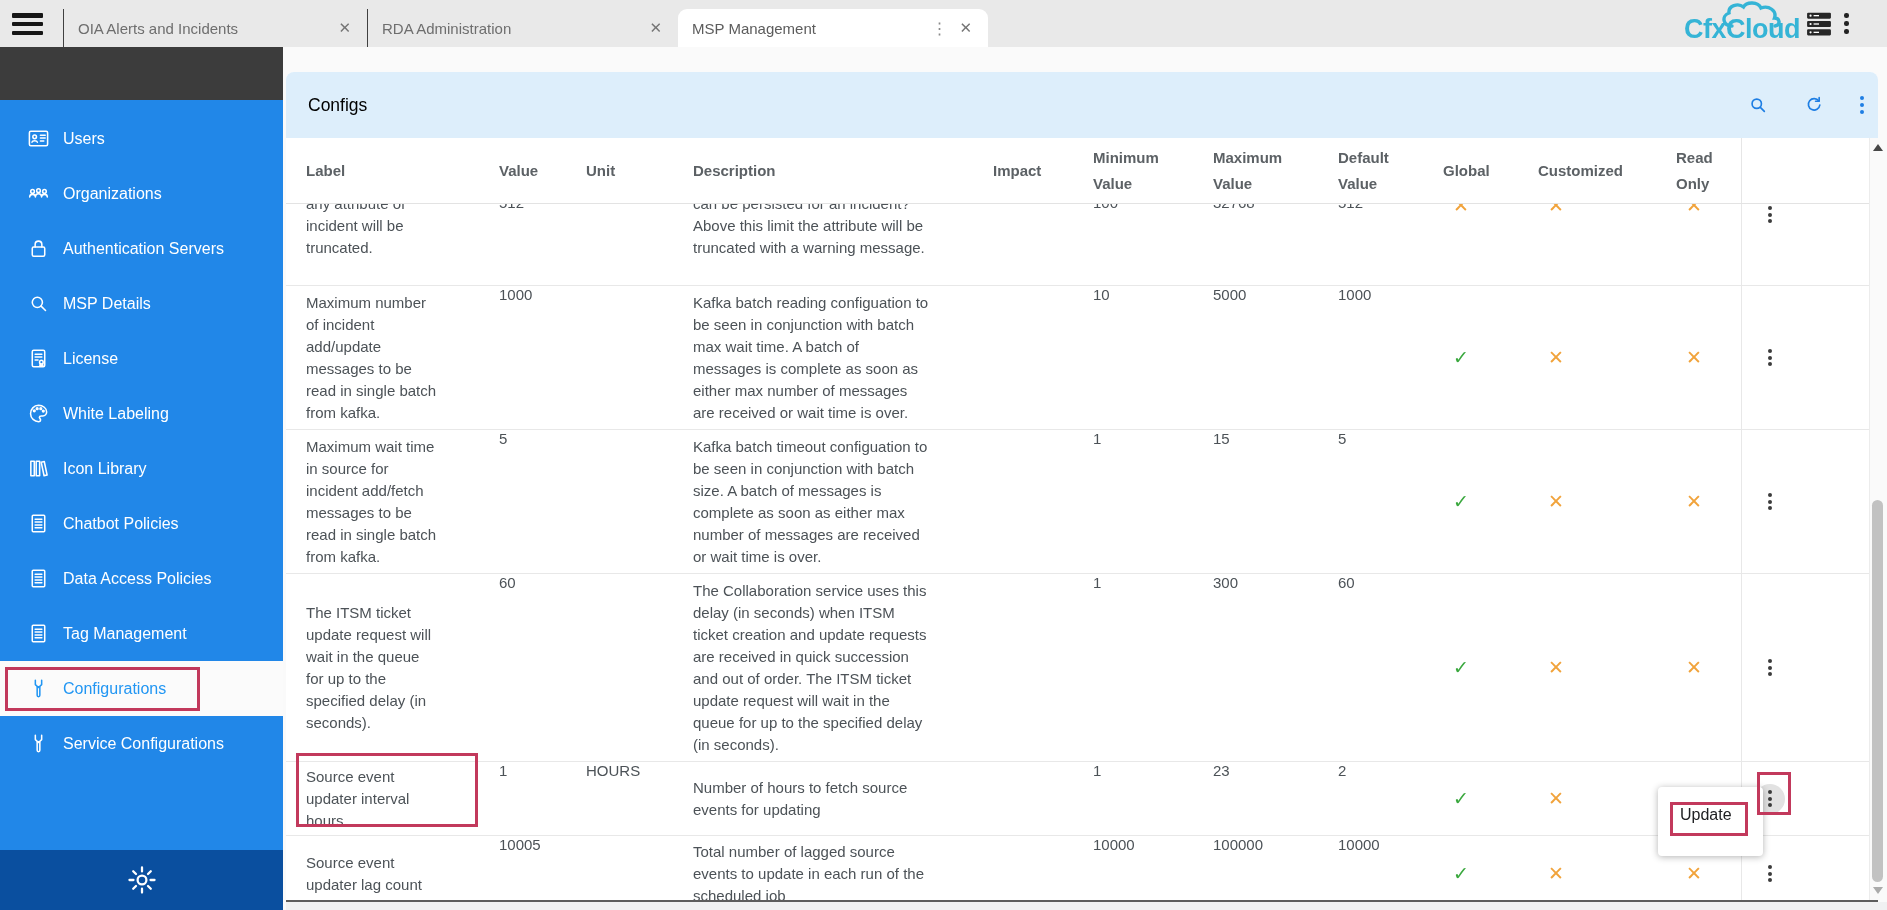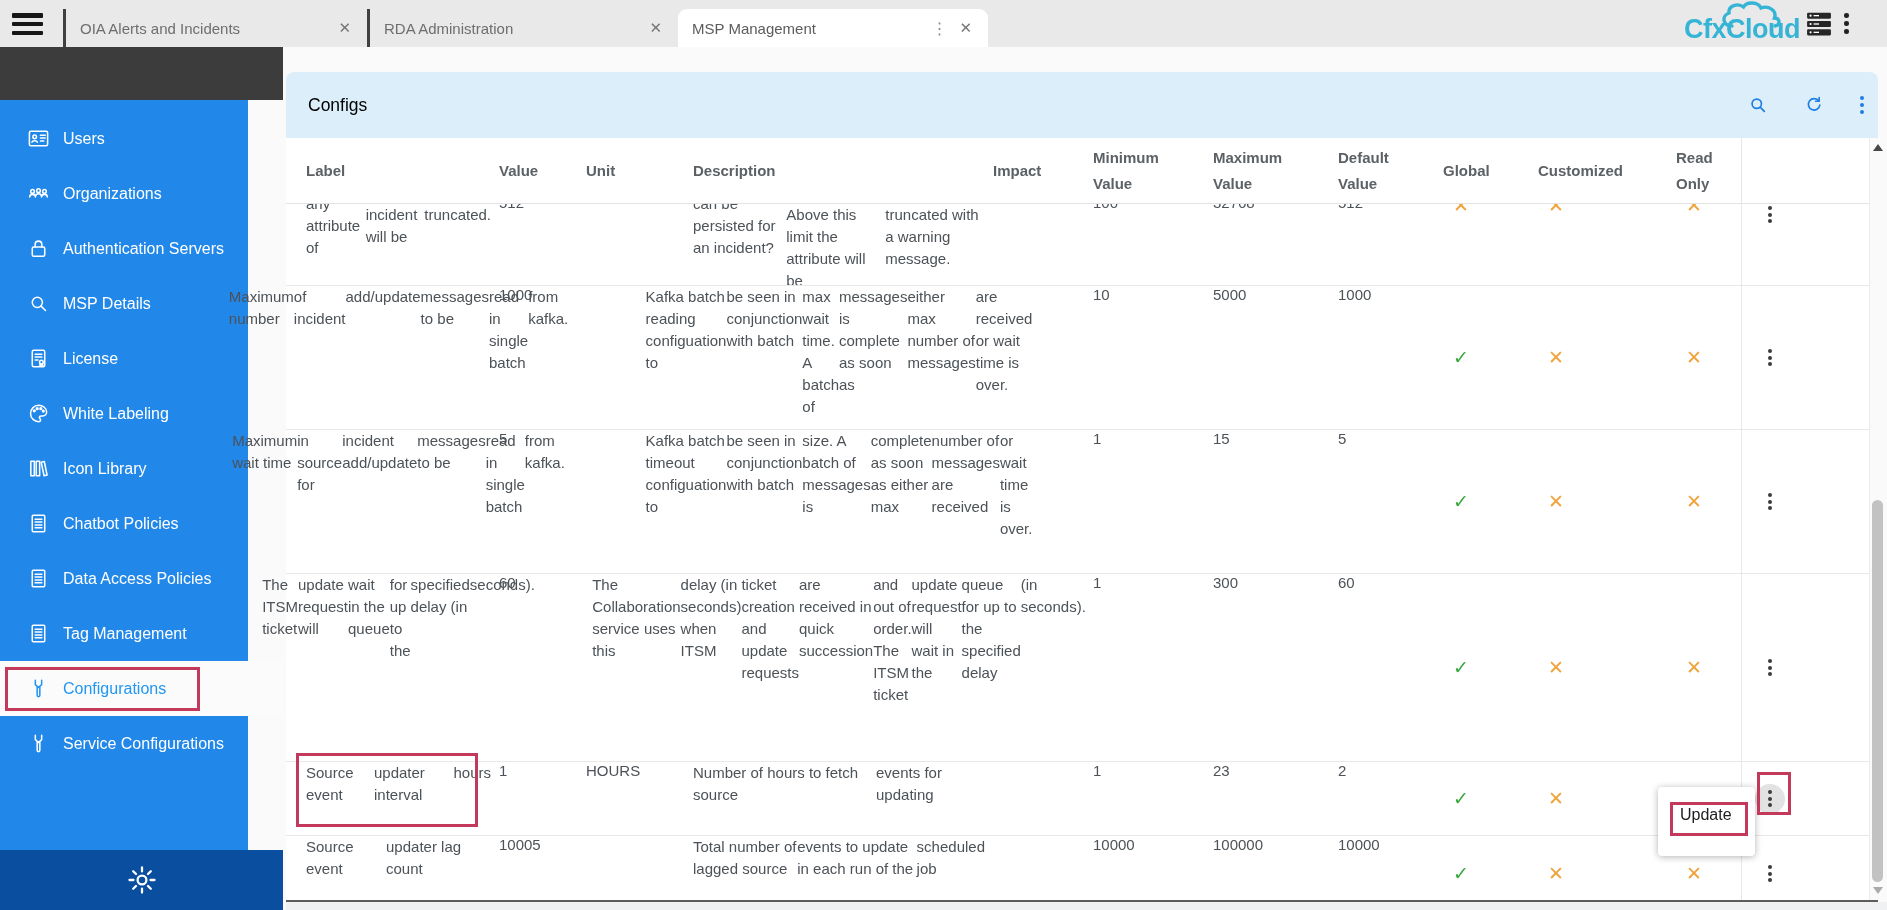--- a/index.html
+++ b/index.html
@@ -7,35 +7,35 @@
   .stage{position:relative;width:1887px;height:910px;overflow:hidden;
          font-family:"Liberation Sans",sans-serif;background:#fafafa;}
 
   
   .topbar{position:absolute;left:0;top:0;width:1887px;height:47px;background:#e9e9e9;}
   .hamburger{position:absolute;left:12px;top:13px;width:31px;height:22px;display:flex;
              flex-direction:column;justify-content:space-between;cursor:pointer;}
   .hamburger i{display:block;height:4.5px;background:#161616;border-radius:1px;}
   .tabs{position:absolute;left:63px;top:9px;height:38px;display:flex;align-items:stretch;}
   .tab{position:relative;display:flex;align-items:center;padding:0 16px 0 14px;
-       font-size:15px;color:#6e6e6e;border-left:3px solid #404040;}
+       font-size:15px;color:#6e6e6e;border-left:1px solid #404040;}
   .tab .tlabel{flex:1;white-space:nowrap;overflow:hidden;}
   .tab .tclose{margin-left:12px;font-size:15px;color:#757575;cursor:pointer;}
   .tab .tmenu{margin-left:8px;font-size:16px;color:#8a8a8a;cursor:pointer;letter-spacing:0;}
   .tab.active{background:#ffffff;border-radius:9px 9px 0 0;border-left:none;color:#5c5c5c;}
   .logo{position:absolute;left:1678px;top:2px;width:126px;height:44px;}
   .logo-text{position:absolute;left:6px;top:12px;font-size:27px;font-weight:bold;
              color:#35b4d6;letter-spacing:-0.5px;}
   .logo-cloud{position:absolute;left:40px;top:-1px;}
   .rack-icon{position:absolute;left:1806px;top:11px;cursor:pointer;}
   .tb-kebab{position:absolute;left:1844px;top:13px;display:flex;flex-direction:column;gap:3.5px;cursor:pointer;}
   .tb-kebab i{width:4.5px;height:4.5px;border-radius:50%;background:#222;}
 
   
-  .sidebar{position:absolute;left:0;top:47px;width:248px;height:863px;background:#2187e8;text-align:right;}
+  .sidebar{position:absolute;left:0;top:47px;width:283px;height:863px;background:#2187e8;text-align:right;}
   .sb-dark{position:absolute;left:0;top:0;width:283px;height:53px;background:#3c3c3c;}
   .sb-menu{position:absolute;left:0;top:53px;width:283px;padding-top:11px;}
   .sb-item{height:55px;display:flex;align-items:center;padding-left:27px;color:#ffffff;cursor:pointer;}
   .sb-item .sb-label{margin-left:13px;font-size:16px;}
   .sb-item.active{background:#fbfbfb;color:#2196f3;}
   .sb-item svg{flex:0 0 auto;}
   .sb-footer{position:absolute;left:0;bottom:0;width:283px;height:60px;background:#0a4f9f;
              display:flex;align-items:center;justify-content:center;}
 
   
@@ -50,21 +50,21 @@
   .p-kebab i{width:4px;height:4px;border-radius:50%;background:#1e7ee3;}
 
   .t-head{position:absolute;left:0;top:66px;width:100%;height:66px;display:grid;
           border-bottom:1px solid #e3e3e3;color:#5c6165;font-size:15px;font-weight:bold;}
   .hcell{display:flex;flex-direction:column;justify-content:center;line-height:26px;padding-right:6px;}
   .hcell.first{padding-left:20px;}
   .hcell.actions{border-left:1px solid #e6e6e6;}
 
   .t-body{position:absolute;left:0;top:132px;width:100%;}
   .trow{display:grid;border-bottom:1px solid #e8e8e8;color:#4c5257;font-size:15px;}
-  .cell{display:flex;flex-direction:row;justify-content:center;line-height:22px;padding-right:8px;}
+  .cell{display:flex;flex-direction:column;justify-content:center;line-height:22px;padding-right:8px;}
   .cell.first{padding-left:20px;}
   .cellv{display:flex;align-items:flex-start;}
   .mark{display:flex;align-items:center;padding-left:10px;font-size:19px;}
   .mk-check{color:#3aa83e;}
   .mk-cross{color:#f1a33b;}
   .acell{display:flex;align-items:center;padding-left:26px;border-left:1px solid #e8e8e8;}
   .kebab{display:flex;flex-direction:column;gap:2.5px;cursor:pointer;width:4px;}
   .kebab i{width:4px;height:4px;border-radius:50%;background:#3c3c3c;}
   .kebab-circle{width:30px;height:30px;margin-left:-13px;border-radius:50%;background:#e2e2e2;
                 display:flex;align-items:center;justify-content:center;}
@@ -81,21 +81,21 @@
              border-left:1px solid #ececec;z-index:6;}
   .sb-up{position:absolute;left:3px;top:6px;width:0;height:0;border-left:5px solid transparent;
          border-right:5px solid transparent;border-bottom:7px solid #474747;cursor:pointer;}
   .sb-thumb{position:absolute;left:2px;top:362px;width:11px;height:382px;background:#c2c2c2;
             border-radius:6px;cursor:grab;}
   .sb-down{position:absolute;left:3px;bottom:6px;width:0;height:0;border-left:5px solid transparent;
            border-right:5px solid transparent;border-top:7px solid #ababab;cursor:pointer;}
   .bottom-strip{position:absolute;left:286px;top:902px;width:1601px;height:8px;background:#f0f1f2;}
 
   
-  .popup{position:absolute;left:1658px;top:787px;width:97px;height:69px;background:#ffffff;
+  .popup{position:absolute;left:1658px;top:787px;width:105px;height:69px;background:#ffffff;
          border-radius:4px;box-shadow:0 1px 7px rgba(0,0,0,0.3);z-index:8;}
   .popup-item{position:absolute;left:12px;top:15px;padding:4px 10px;font-size:16px;color:#202124;
               cursor:pointer;}
   .redbox{position:absolute;border:3px solid #c2395c;z-index:9;pointer-events:none;}
   .rb-config{left:5px;top:667px;width:195px;height:44px;}
   .rb-label{left:296px;top:753px;width:182px;height:74px;}
   .rb-kebab{left:1757px;top:772px;width:34px;height:43px;}
   .rb-update{left:1670px;top:802px;width:78px;height:34px;}
 </style>
 </head>
@@ -419,21 +419,21 @@
               <i></i>
               <i></i>
               <i></i>
             </span>
           </div>
         </div>
         <div class="trow" style="grid-template-columns: 213px 87px 107px 300px 100px 120px 125px 105px 95px 138px 65px 1fr; height: 144px;">
           <div class="cell first">
             <div>Maximum wait time</div>
             <div>in source for</div>
-            <div>incident add/update</div>
+            <div>incident add/fetch</div>
             <div>messages to be</div>
             <div>read in single batch</div>
             <div>from kafka.</div>
           </div>
           <div class="cellv">
             <span>5</span>
           </div>
           <div class="cellv">
             <span></span>
           </div>

